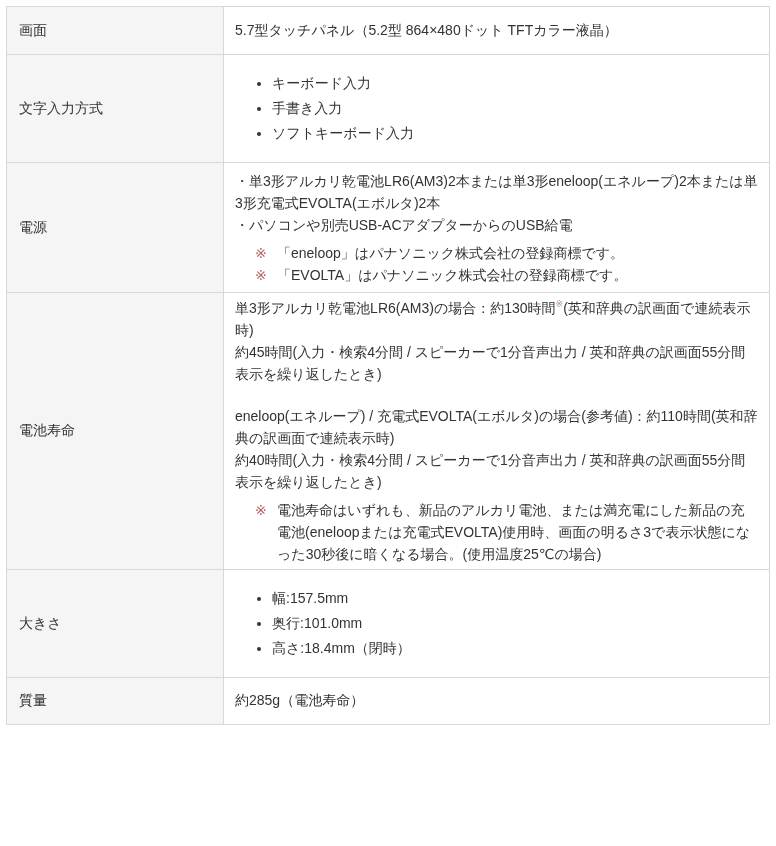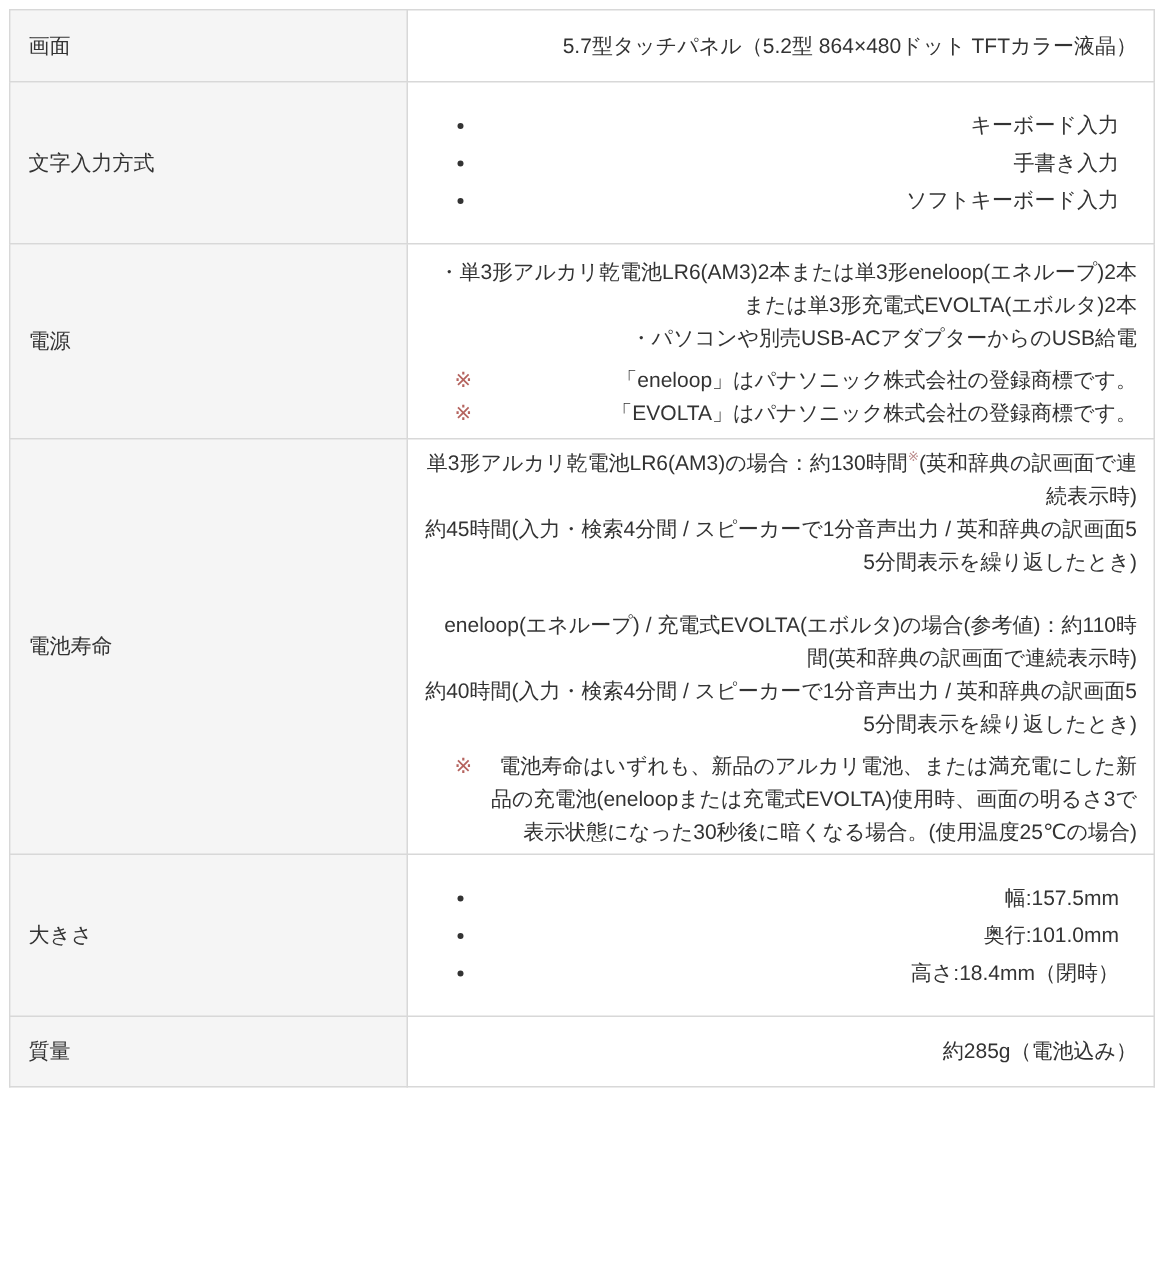--- a/index.html
+++ b/index.html
@@ -20,24 +20,23 @@
   table.spec{
     border-collapse:collapse;
     table-layout:fixed;
     width:764px;
     margin:6px 6px 0 6px;
   }
   th,td{
     border:1px solid var(--border);
     vertical-align:middle;
     box-sizing:border-box;
-    text-align:right;
   }
   th{
-    width:265px;
+    width:217px;
     background:var(--label-bg);
     font-weight:normal;
     text-align:left;
     padding:4px 12px;
     font-size:14px;
   }
   td{
     background:#ffffff;
     padding:4px 11px;
   }
@@ -121,16 +120,16 @@
         <td>
           <ul class="bullets">
             <li>幅:157.5mm</li>
             <li>奥行:101.0mm</li>
             <li>高さ:18.4mm（閉時）</li>
           </ul>
         </td>
       </tr>
       <tr style="height: 47px; margin-left: 38px;">
         <th>質量</th>
-        <td><span>約285g（電池込み）</span></td>
+        <td><span>約285g（電池寿命）</span></td>
       </tr>
     </tbody>
 </table>
 
 </body></html>

